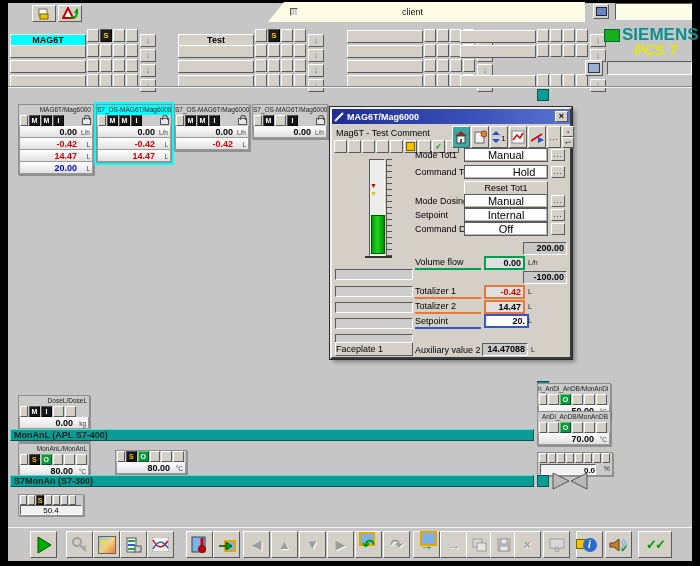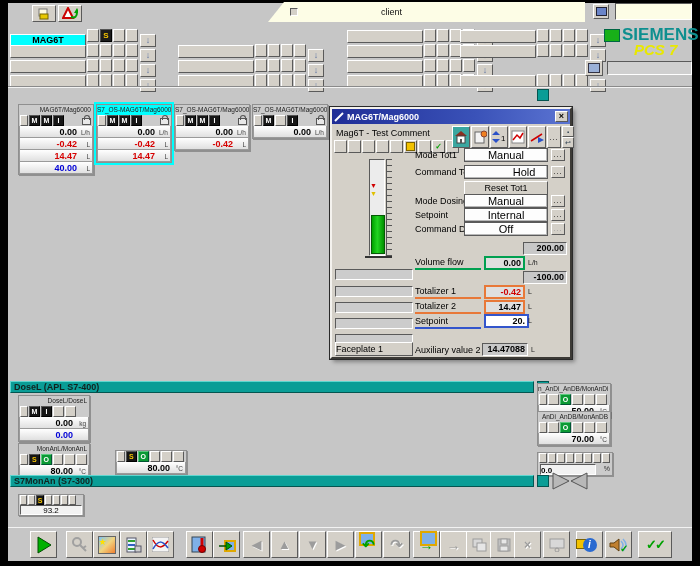--- a/index.html
+++ b/index.html
@@ -84,29 +84,32 @@
   </div>
   <div class="abs r flex" style="left:58px;top:5px;width:24px;height:17px;">
     <svg width="16" height="13">
       <polygon points="6,1 11,11 1,11" fill="#fff" stroke="#cc0000" stroke-width="2"></polygon>
       <path d="M9 10 q6 2 6 -5" fill="none" stroke="#00a000" stroke-width="2"></path>
       <polygon points="15,1 18,6 12,6" fill="#00a000"></polygon>
     </svg>
   </div>
   <div class="abs clientband" style="left:268px;top:2px;width:317px;height:20px;">
     <span class="s" style="width:8px;height:8px;margin-left:22px;display:inline-block;"></span>
-    <span style="margin-left:83px;">client</span>
+    <span style="margin-left:104px;">client</span>
   </div>
   <div class="abs r flex" style="left:593px;top:4px;width:16px;height:15px;">
     <span style="width:9px;height:7px;background:#6a84c8;border:1px solid #223;display:inline-block;"></span>
   </div>
   <div class="abs s" style="left:615px;top:3px;width:77px;height:17px;background:#fdfde6;"></div>
 
   <div class="abs" style="left:10px;top:29px;">
     <span class="gwide r" style="background:#00ffff;color:#000;">MAG6T</span><span class="gc r"></span><span class="gc gdark">S</span><span class="gc r"></span><span class="gc r"></span><span class="garr r">↓</span>
+  </div>
+  <div class="abs" style="left:178px;top:29px;">
+    <span class="gwide r">Test</span><span class="gc r"></span><span class="gc gdark">S</span><span class="gc r"></span><span class="gc r"></span><span class="garr r">↓</span>
   </div>
   <div class="abs" style="left:347px;top:29px;">
     <span class="gwide r"></span><span class="gc r"></span><span class="gc r"></span><span class="gc r"></span><span class="gc r"></span><span class="garr r">↓</span>
   </div>
   <div class="abs" style="left:460px;top:29px;">
     <span class="gwide r"></span><span class="gc r"></span><span class="gc r"></span><span class="gc r"></span><span class="gc r"></span><span class="garr r">↓</span>
   </div>
 
   <div class="abs" style="left:10px;top:44px;"><span class="gwide r"></span><span class="gc r"></span><span class="gc r"></span><span class="gc r"></span><span class="gc r"></span><span class="garr r">↓</span></div>
   <div class="abs" style="left:178px;top:44px;"><span class="gwide r"></span><span class="gc r"></span><span class="gc r"></span><span class="gc r"></span><span class="gc r"></span><span class="garr r">↓</span></div>
@@ -147,21 +150,21 @@
       </div>
     <div class="tval">
         <span class="v cr">-0.42</span>
         <span class="u">L</span>
       </div>
     <div class="tval">
         <span class="v cr">14.47</span>
         <span class="u">L</span>
       </div>
     <div class="tval">
-        <span class="v cb">40.00</span>
+        <span class="v cb">20.00</span>
         <span class="u">L</span>
       </div>
   </div>
   <div class="abs tile sel" style="left:96px;top:104px;width:76px;">
     <div class="ttl sel">S7_OS-MAG6T/Mag6000</div>
     <div class="tbr">
         <span class="tc" style="width:8px;"></span>
         <span class="tc dark">M</span>
         <span class="tc dark">M</span>
         <span class="tc dark">I</span>
@@ -320,40 +323,40 @@
     <span class="abs s" style="left:3px;top:177px;width:78px;height:11px;background:#cccccc;"></span>
     <span class="abs s" style="left:3px;top:193px;width:78px;height:11px;background:#cccccc;"></span>
     <span class="abs s" style="left:3px;top:209px;width:78px;height:11px;background:#cccccc;"></span>
     <span class="abs s" style="left:3px;top:225px;width:78px;height:11px;background:#cccccc;"></span>
     <span class="abs r" style="left:3px;top:233px;width:78px;height:14px;font-size:9px;text-align:left;line-height:12px;">Faceplate 1</span>
     <span class="abs fprow-label" style="left:83px;top:236px;">Auxiliary value 2</span>
     <span class="abs fld" style="left:150px;top:234px;width:46px;height:13px;">14.47088</span>
     <span class="abs unit" style="left:199px;top:237px;">L</span>
   </div>
 
-  <div class="abs secbar" style="left:10px;top:381px;width:524px;">DoseL (APL S7-400)</div>
   <div class="abs secsq" style="left:537px;top:381px;"></div>
   <div class="abs tile" style="left:18px;top:395px;width:72px;">
     <div class="ttl">DoseL/DoseL</div>
     <div class="tbr">
         <span class="tc" style="width:8px;"></span>
         <span class="tc dark">M</span>
         <span class="tc dark">I</span>
         <span class="tc"></span>
         <span class="tc"></span>
       </div>
     <div class="tval">
         <span class="v ck">0.00</span>
         <span class="u">kg</span>
       </div>
     <div class="tval">
         <span class="v cb">0.00</span>
       </div>
   </div>
 
+  <div class="abs secbar" style="left:10px;top:429px;width:524px;">MonAnL (APL S7-400)</div>
   <div class="abs secsq" style="left:537px;top:429px;"></div>
   <div class="abs tile" style="left:18px;top:443px;width:72px;">
     <div class="ttl">MonAnL/MonAnL</div>
     <div class="tbr">
         <span class="tc" style="width:8px;"></span>
         <span class="tc sbadge">S</span>
         <span class="tc obadge">O</span>
         <span class="tc"></span>
         <span class="tc"></span>
         <span class="tc"></span>
@@ -413,21 +416,21 @@
         <span class="tc" style="width:8px;"></span>
         <span class="tc" style="width:8px;"></span>
         <span class="tc" style="width:8px;"></span>
         <span class="tc" style="width:8px;"></span>
         <span class="tc" style="width:8px;"></span>
         <span class="tc" style="width:8px;"></span>
         <span class="tc" style="width:8px;"></span>
         <span class="tc" style="width:8px;"></span>
       </div>
     <div style="position:relative;height:12px;">
-      <span class="abs s" style="left:2px;top:1px;width:56px;height:11px;background:#f2f2f2;font-size:8px;text-align:left;line-height:11px;font-weight:bold;">0.0</span>
+      <span class="abs s" style="left:2px;top:1px;width:56px;height:11px;background:#f2f2f2;font-size:8px;text-align:right;line-height:11px;font-weight:bold;padding-left:28px;">0.0</span>
       <span class="abs" style="right:2px;top:2px;font-size:7px;color:#333;">%</span>
     </div>
   </div>
   <svg class="abs" style="left:552px;top:472px;" width="36" height="18">
     <polygon points="1,1 1,17 17,9" fill="#b8b8b8" stroke="#555"></polygon>
     <polygon points="35,1 35,17 19,9" fill="#b8b8b8" stroke="#555"></polygon>
   </svg>
 
   <div class="abs secbar" style="left:10px;top:475px;width:524px;">S7MonAn (S7-300)</div>
   <div class="abs secsq" style="left:537px;top:475px;"></div>
@@ -435,21 +438,21 @@
     <div class="tbr" style="height:10px;">
         <span class="tc" style="width:7px;"></span>
         <span class="tc" style="width:7px;"></span>
         <span class="tc sbadge" style="width:8px;">S</span>
         <span class="tc" style="width:7px;"></span>
         <span class="tc" style="width:7px;"></span>
         <span class="tc" style="width:7px;"></span>
         <span class="tc" style="width:7px;"></span>
       </div>
     <div style="position:relative;height:11px;">
-      <span class="abs s" style="left:1px;top:0;width:62px;height:10px;background:#f2f2f2;font-size:8px;text-align:center;line-height:10px;">93.2</span>
+      <span class="abs s" style="left:1px;top:0;width:62px;height:10px;background:#f2f2f2;font-size:8px;text-align:center;line-height:10px;">50.4</span>
     </div>
   </div>
 
   <div class="abs" style="left:8px;top:527px;width:684px;height:33px;background:#c6c6c6;border-top:1px solid #f2f2f2;"></div>
   <span class="tbtn r" style="left:30px;">
       <svg width="18" height="18">
         <polygon points="3,1 16,9 3,17" fill="#00b000" stroke="#004c00"></polygon>
       </svg>
     </span>
   <span class="tbtn r" style="left:66px;">

